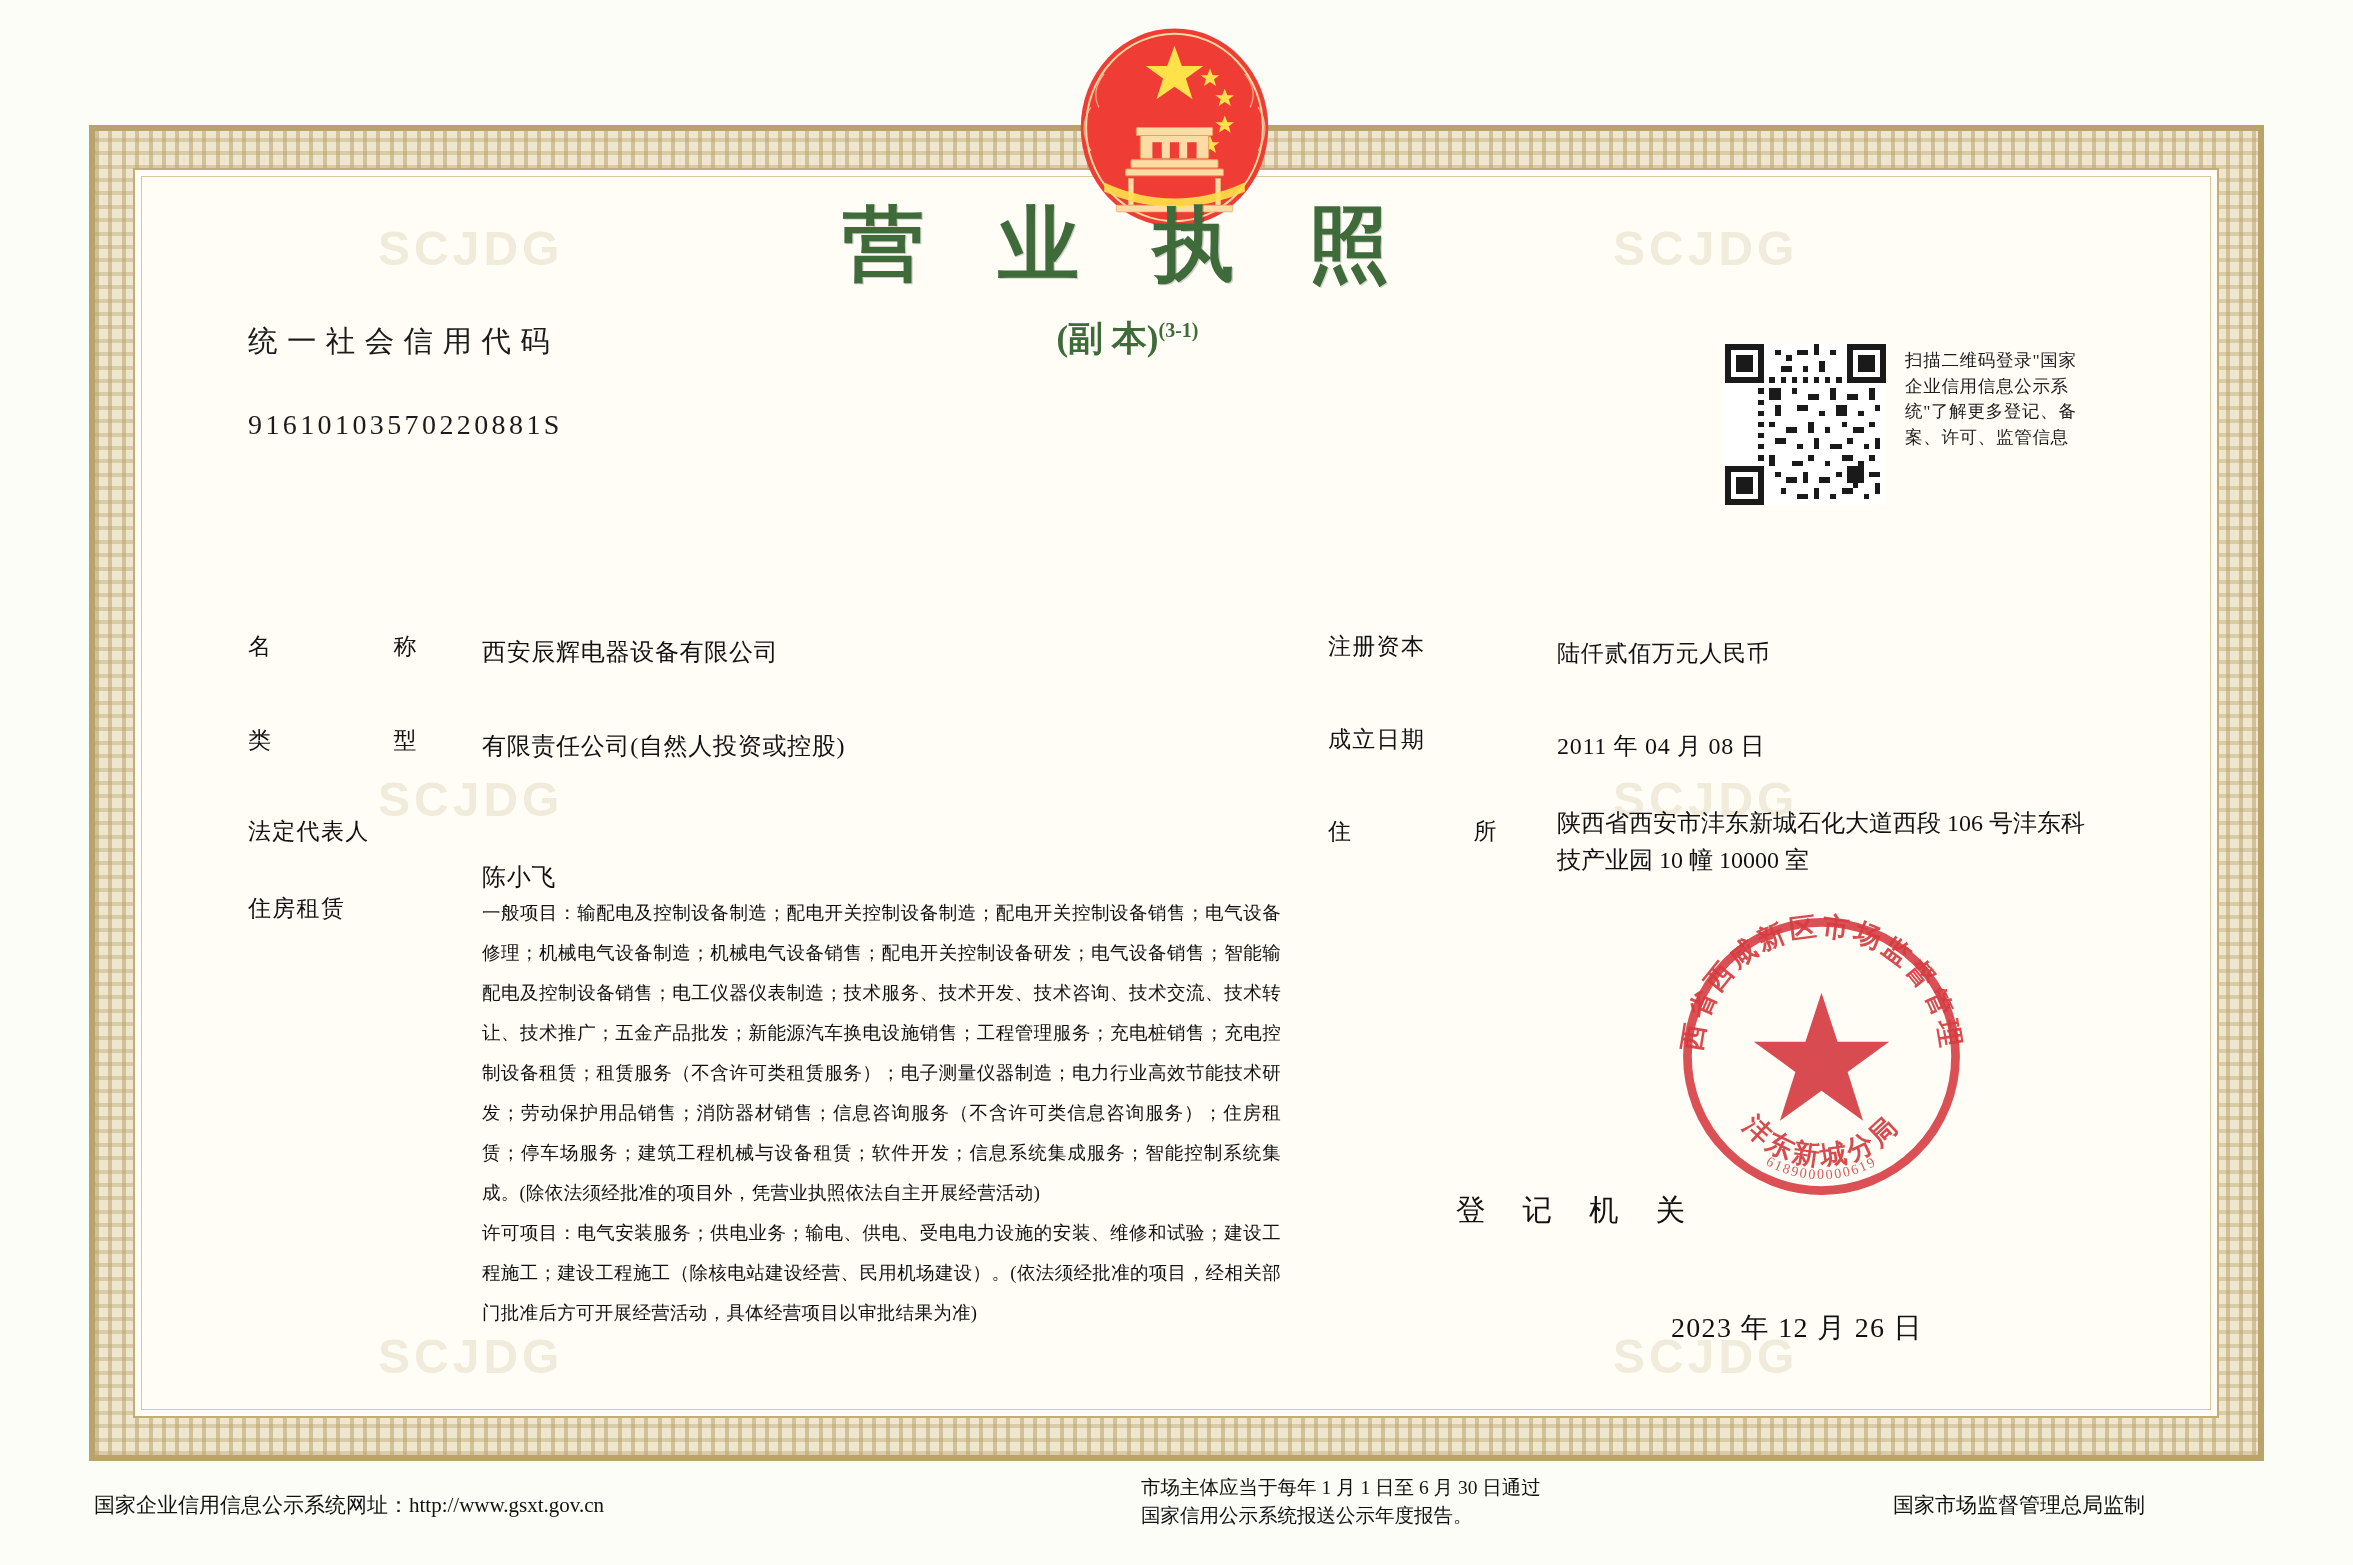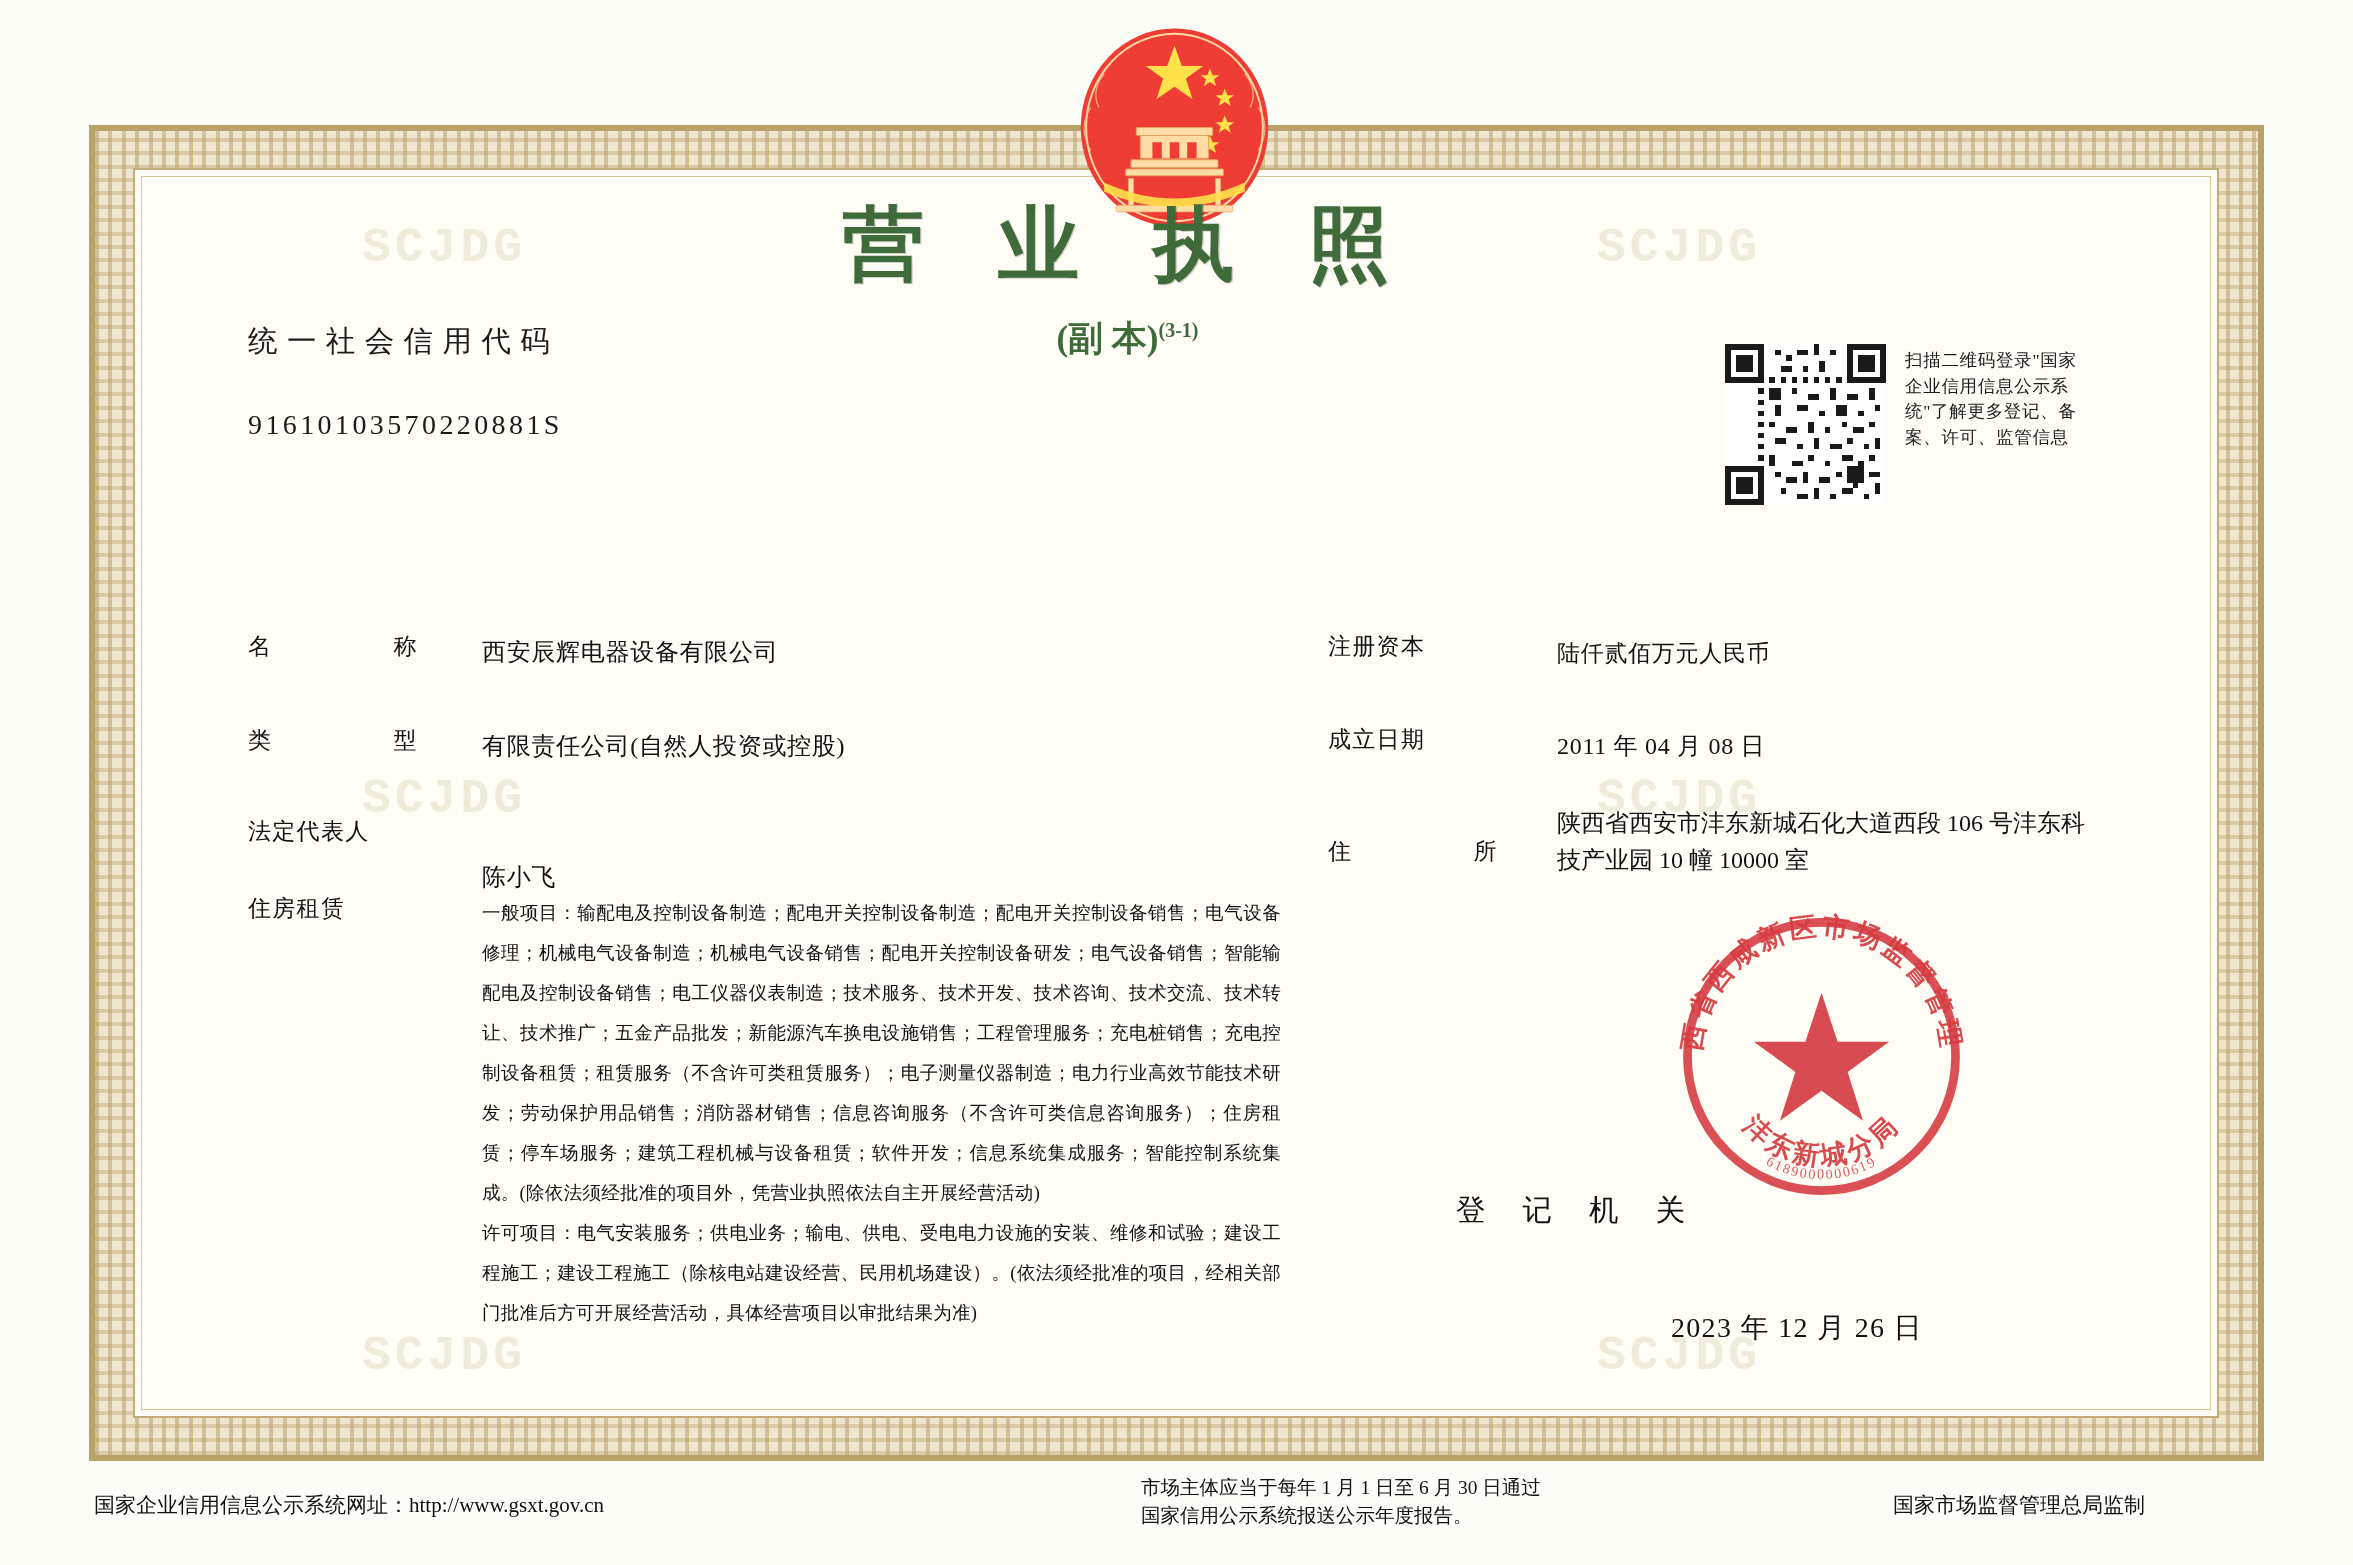--- a/index.html
+++ b/index.html
@@ -54,28 +54,29 @@
   .border-inner::after {
     content: "";
     position: absolute;
     left: 6px; top: 6px; right: 6px; bottom: 6px;
     border: 0.7px solid #d8c89a;
   }
 
   
   .watermark {
     position: absolute;
-    font-family: Liberation Mono, monospace;
+    font-family: Liberation Sans, sans-serif;
     color: rgba(190,172,125,0.22);
     font-weight: bold;
     font-size: 48px;
     letter-spacing: 4px;
     user-select: none;
     pointer-events: none;
     white-space: nowrap;
+    margin-left: 16px;
   }
 
   
   .emblem {
     position: absolute;
     left: 1064px;
     top: 27px;
     width: 221px;
     height: 201px;
   }
@@ -420,21 +421,21 @@
     <span>一般项目：输配电及控制设备制造；配电开关控制设备制造；配电开关控制设备销售；电气设备修理；机械电气设备制造；机械电气设备销售；配电开关控制设备研发；电气设备销售；智能输配电及控制设备销售；电工仪器仪表制造；技术服务、技术开发、技术咨询、技术交流、技术转让、技术推广；五金产品批发；新能源汽车换电设施销售；工程管理服务；充电桩销售；充电控制设备租赁；租赁服务（不含许可类租赁服务）；电子测量仪器制造；电力行业高效节能技术研发；劳动保护用品销售；消防器材销售；信息咨询服务（不含许可类信息咨询服务）；住房租赁；停车场服务；建筑工程机械与设备租赁；软件开发；信息系统集成服务；智能控制系统集成。(除依法须经批准的项目外，凭营业执照依法自主开展经营活动)</span><br>
     <span>许可项目：电气安装服务；供电业务；输电、供电、受电电力设施的安装、维修和试验；建设工程施工；建设工程施工（除核电站建设经营、民用机场建设）。(依法须经批准的项目，经相关部门批准后方可开展经营活动，具体经营项目以审批结果为准)</span>
   </div>
 
   <div class="field-label lbl-sp0" style="left:1328px; top:631px;">注册资本</div>
   <div class="field-value" style="left:1557px; top:638px; font-size:23px;">陆仟贰佰万元人民币</div>
 
   <div class="field-label lbl-sp0" style="left:1328px; top:724px;">成立日期</div>
   <div class="field-value" style="left:1557px; top:730px;">2011 年 04 月 08 日</div>
 
-  <div class="field-label lbl-sp4" style="left:1328px; top:816px;margin-top:20px;">住　　所</div>
+  <div class="field-label lbl-sp4" style="left:1328px; top:816px;">住　　所</div>
   <div class="addr-text">陕西省西安市沣东新城石化大道西段 106 号沣东科技产业园 10 幢 10000 室</div>
 
   <div class="seal">
     <svg viewBox="0 0 470 470" width="315" height="315">
       <defs>
         <path id="topArc" d="M 55 235 A 180 180 0 0 1 415 235"></path>
         <path id="botArc" d="M 95 300 A 150 150 0 0 0 375 300"></path>
         <path id="numArc" d="M 78 310 A 168 168 0 0 0 392 310"></path>
       </defs>
       <circle cx="235" cy="235" r="200" fill="none" stroke="#cf2229" stroke-width="13" opacity="0.9"></circle>

